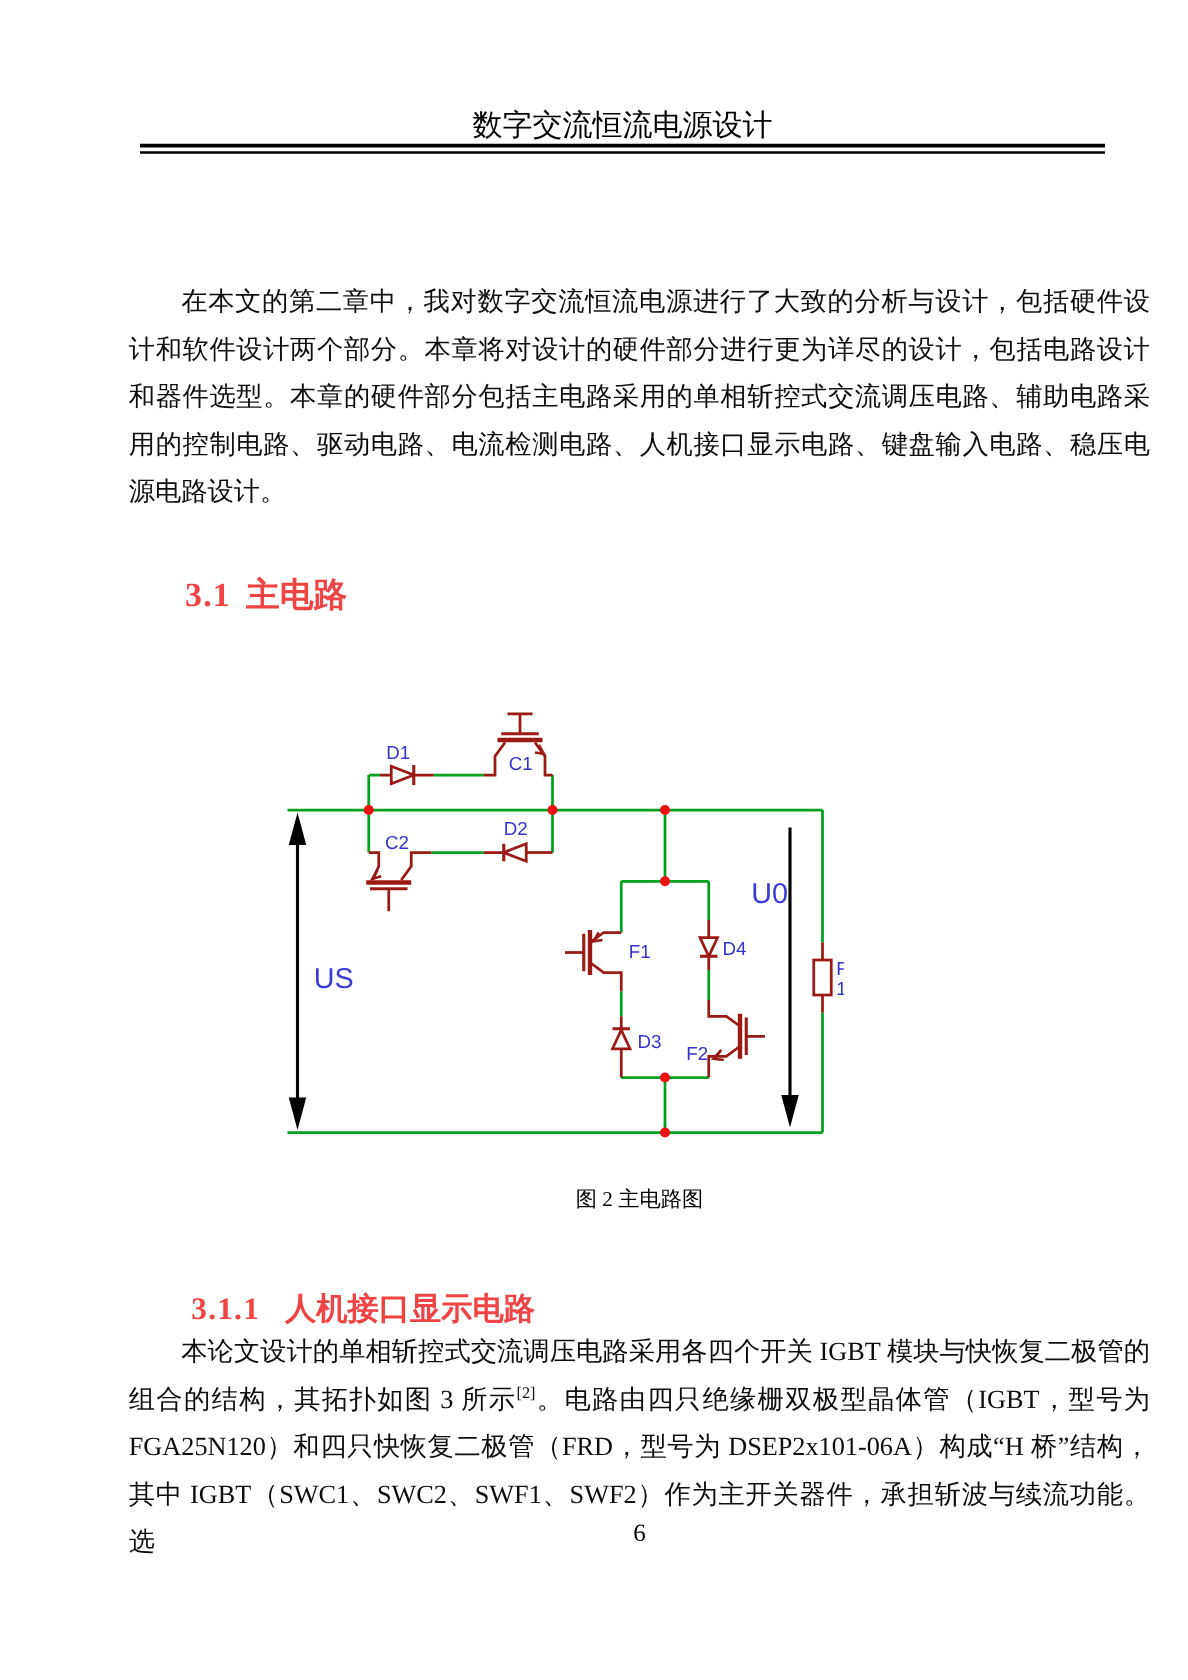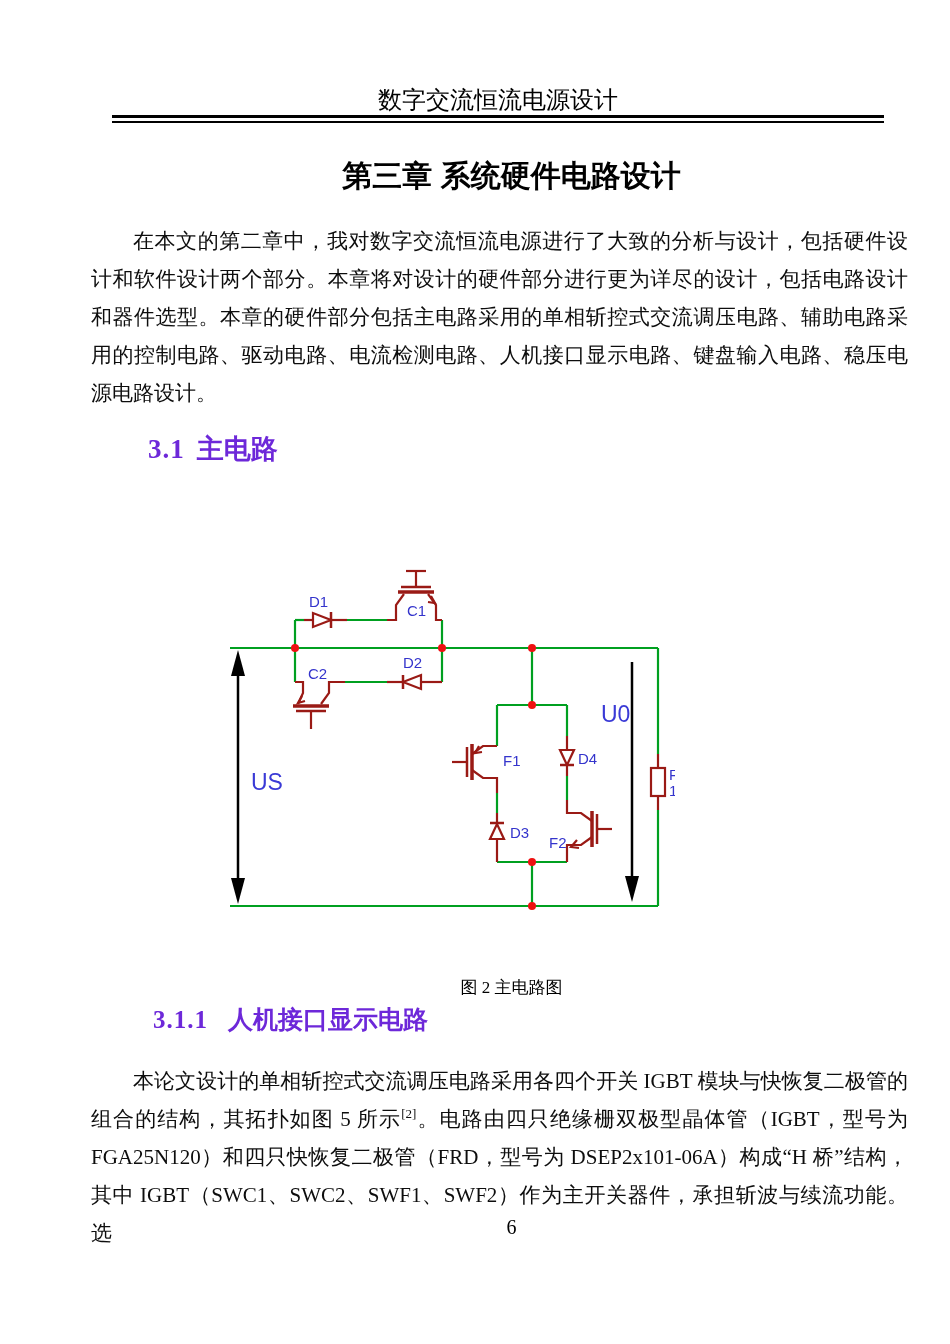--- a/index.html
+++ b/index.html
@@ -17,37 +17,37 @@
     text-align:center; font-size:24px; color:#000;
   }
   .rule-thick{position:absolute; left:112px; width:772px; top:115px; height:3px; background:#000;}
   .rule-thin{position:absolute; left:112px; width:772px; top:121px; height:2px; background:#000;}
   .chapter-title{
     position:absolute; left:103px; width:817px; top:156px;
     text-align:center; font-size:30px; font-weight:bold;
     font-family:"Liberation Sans","DejaVu Sans",sans-serif; color:#000;
   }
   .body-par{
-    position:absolute; left:91px; width:817px;
+    position:absolute; left:103px; width:817px;
     font-size:21px; line-height:38px; text-align:justify;
     text-indent:2em; color:#0d0d0d;
   }
   .par-intro{top:222px;}
   .par-main{top:490px;}
   .par-topology{top:1062px;}
   .sec-heading{
-    position:absolute; color:#6d28d9; font-weight:bold; white-space:nowrap;
+    position:absolute; color:#ef4444; font-weight:bold; white-space:nowrap;margin-top:27px;
   }
   .sec31{left:148px; top:431px; font-size:27px;}
   .sec311{left:153px; top:1003px; font-size:25px;}
   .sec-num{font-family:"Liberation Serif","DejaVu Serif",serif; letter-spacing:1px;}
   .sec-txt{font-family:"Liberation Sans","DejaVu Sans",sans-serif; margin-left:12px;}
   .sec311 .sec-txt{margin-left:20px;}
   .figure-caption{
-    position:absolute; left:103px; width:817px; top:976px;
+    position:absolute; left:103px; width:817px; top:948px;
     text-align:center; font-size:17px; color:#000;
   }
   .page-number{
     position:absolute; left:103px; width:817px; top:1216px;
     text-align:center; font-size:20px; color:#000;
   }
   sup.ref{font-size:13px; line-height:0;}
   .circuit{position:absolute; left:205px; top:558px;}
   
   .wire{stroke:#00a020; stroke-width:2.2; fill:none;}
@@ -63,21 +63,20 @@
 </style>
 </head>
 <body>
 
 <div class="page">
 
   <div class="header-title">数字交流恒流电源设计</div>
   <div class="rule-thick"></div>
   <div class="rule-thin"></div>
 
-  <div class="chapter-title">第三章 系统硬件电路设计</div>
 
   <div class="body-par par-intro">在本文的第二章中，我对数字交流恒流电源进行了大致的分析与设计，包括硬件设计和软件设计两个部分。本章将对设计的硬件部分进行更为详尽的设计，包括电路设计和器件选型。本章的硬件部分包括主电路采用的单相斩控式交流调压电路、辅助电路采用的控制电路、驱动电路、电流检测电路、人机接口显示电路、键盘输入电路、稳压电源电路设计。</div>
 
   <div class="sec-heading sec31">
     <span class="sec-num">3.1</span><span class="sec-txt">主电路</span>
   </div>
 
 
   <svg class="circuit" width="470" height="360" viewBox="0 0 470 360" xmlns="http://www.w3.org/2000/svg">
 
@@ -213,18 +212,18 @@
     </g>
   </svg>
 
   <div class="figure-caption">图 2 主电路图</div>
 
   <div class="sec-heading sec311">
     <span class="sec-num">3.1.1</span><span class="sec-txt">人机接口显示电路</span>
   </div>
 
   <div class="body-par par-topology">
-    <span>本论文设计的单相斩控式交流调压电路采用各四个开关 IGBT 模块与快恢复二极管的组合的结构，其拓扑如图 5 所示</span><sup class="ref">[2]</sup><span>。电路由四只绝缘栅双极型晶体管（IGBT，型号为 FGA25N120）和四只快恢复二极管（FRD，型号为 DSEP2x101-06A）构成“H 桥”结构，其中 IGBT（SWC1、SWC2、SWF1、SWF2）作为主开关器件，承担斩波与续流功能。选</span>
+    <span>本论文设计的单相斩控式交流调压电路采用各四个开关 IGBT 模块与快恢复二极管的组合的结构，其拓扑如图 3 所示</span><sup class="ref">[2]</sup><span>。电路由四只绝缘栅双极型晶体管（IGBT，型号为 FGA25N120）和四只快恢复二极管（FRD，型号为 DSEP2x101-06A）构成“H 桥”结构，其中 IGBT（SWC1、SWC2、SWF1、SWF2）作为主开关器件，承担斩波与续流功能。选</span>
   </div>
 
   <div class="page-number">6</div>
 
 </div>
 
 </body></html>

